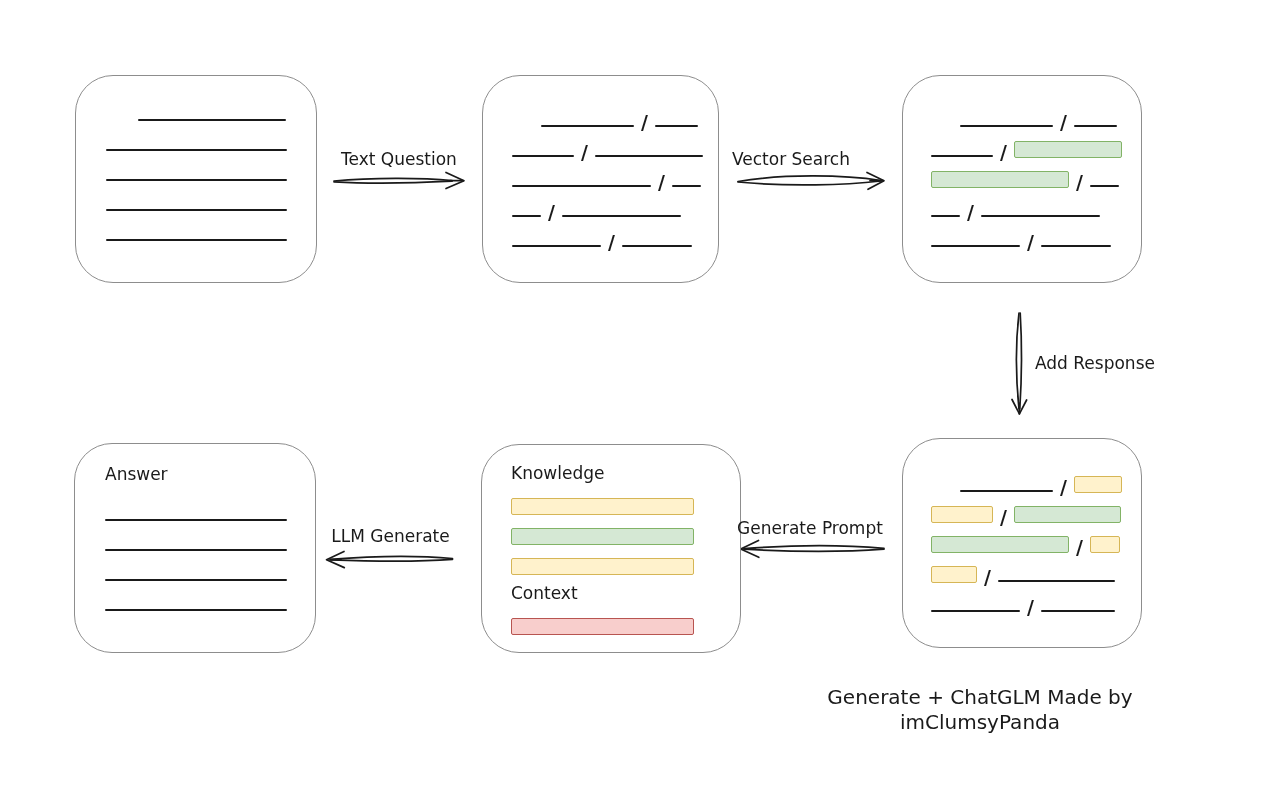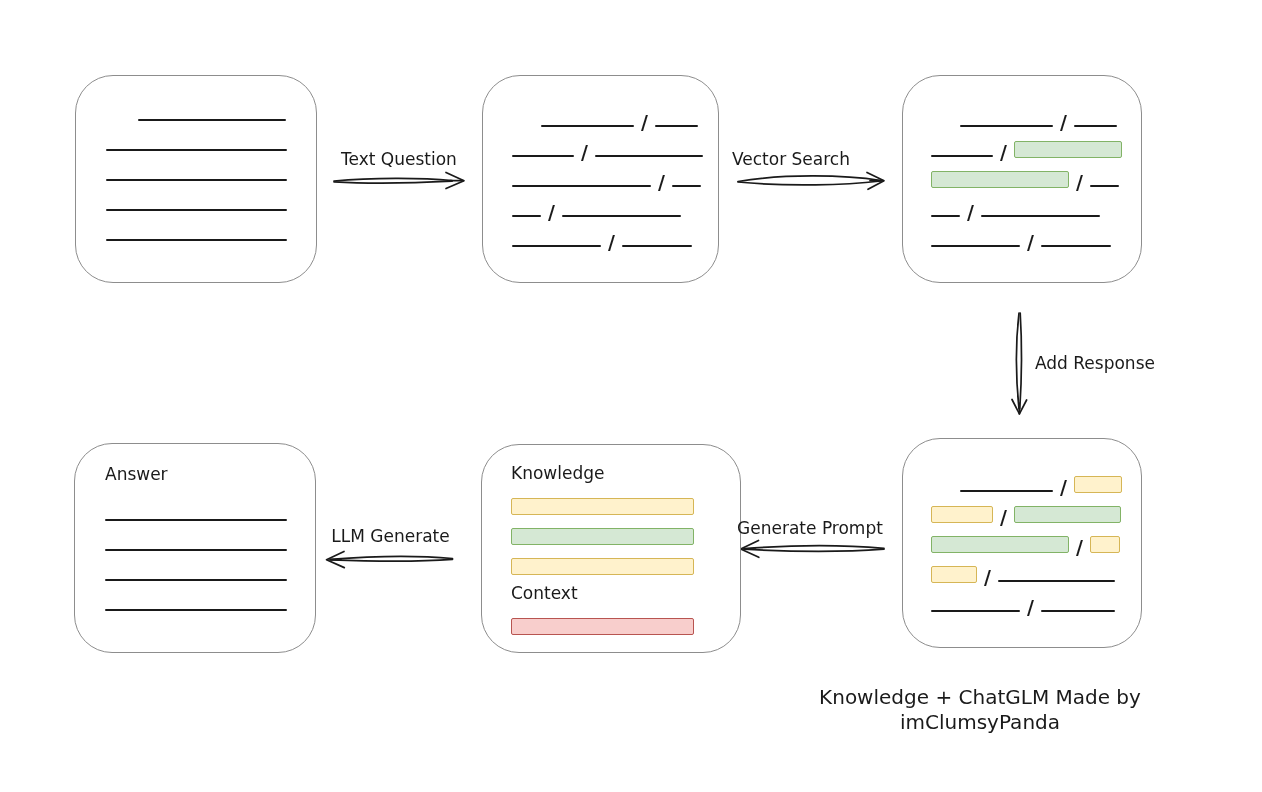--- a/index.html
+++ b/index.html
@@ -276,15 +276,15 @@
   <div class="arrow-label center" style="left:333px; top:149px; width:132px;">Text Question</div>
 
   <div class="arrow-label center" style="left:717px; top:149px; width:148px;">Vector Search</div>
 
   <div class="arrow-label" style="left:1035px; top:353px;">Add Response</div>
 
   <div class="arrow-label center" style="left:735px; top:518px; width:150px;">Generate Prompt</div>
 
   <div class="arrow-label center" style="left:328px; top:526px; width:125px;">LLM Generate</div>
 
-  <div id="caption">Knowledge + ChatGLM Made by imClumsyPanda</div>
+  <div id="caption">Generate + ChatGLM Made by imClumsyPanda</div>
 
 </div>
 
 </body></html>

